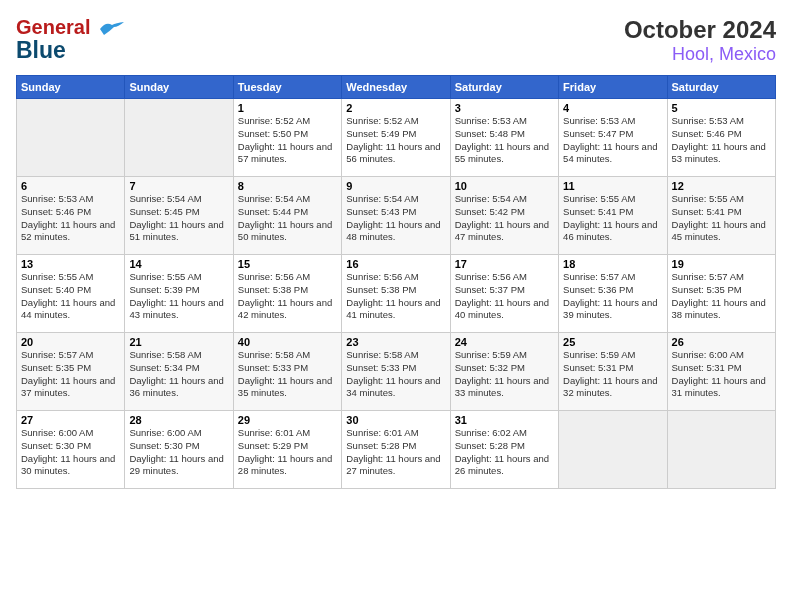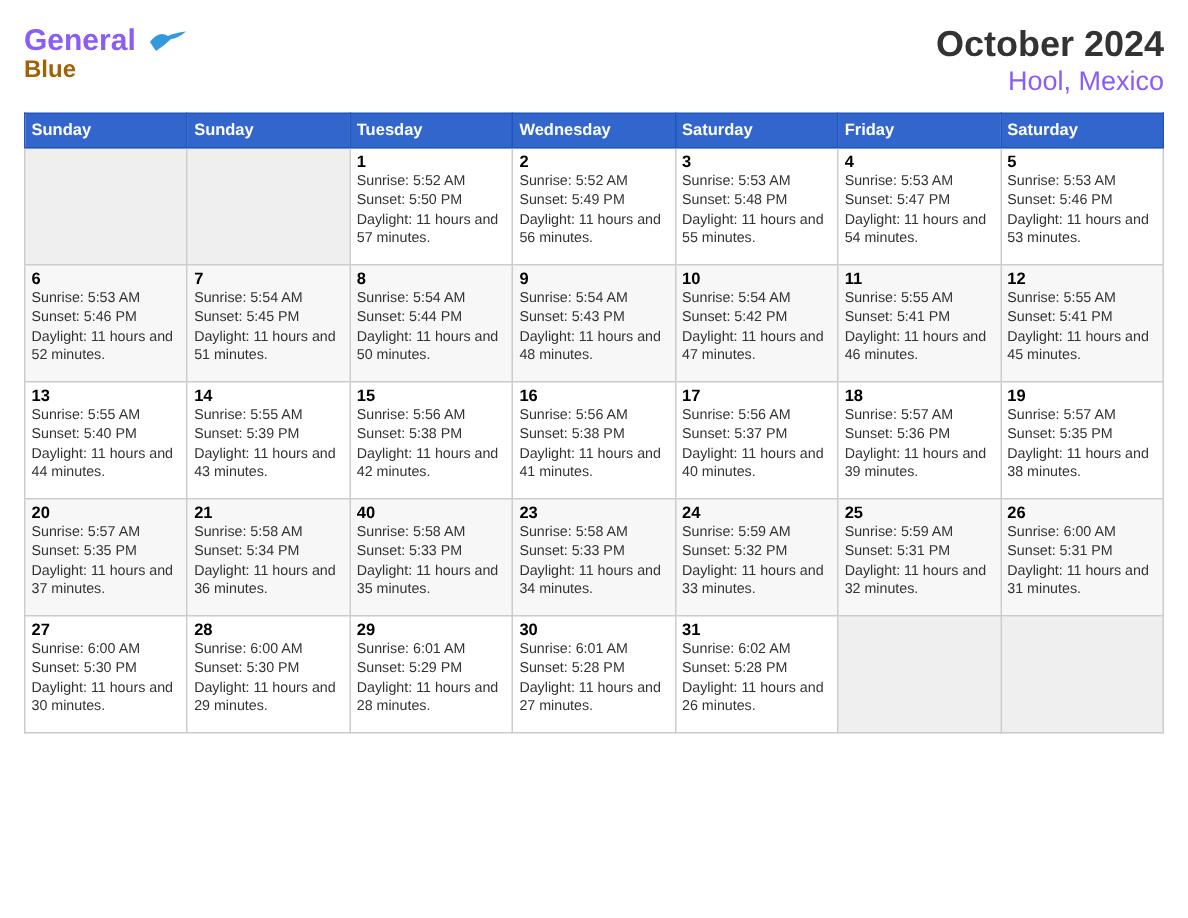--- a/index.html
+++ b/index.html
@@ -79,27 +79,27 @@
     }
   </style>
 </head>
 <body>
 
 <div class="page">
   <div class="header">
     <div class="logo">
       <div style="display:flex; align-items:center;">
         <div style="font-size:20px; font-weight:bold; color:#1a44aa; line-height:1.1;">
-          <span style="color:#8b5cf6;">General</span>
+          <span style="color:#b91c1c;">General</span>
           <svg style="display:inline-block; margin-left:2px; vertical-align:middle;" width="26" height="16" viewBox="0 0 26 16">
             <path d="M2,8 Q8,0 14,4 Q18,2 26,1 Q20,6 16,6 Q12,10 6,14 Z" fill="#3399dd"></path>
           </svg>
         </div>
       </div>
-      <div style="font-size:16px; font-weight:bold; color:#a16207; line-height:1.1;">Blue</div>
+      <div style="font-size:23px; font-weight:bold; color:#0c4a6e; line-height:1.1;">Blue</div>
     </div>
     <div class="title-area">
       <div class="month-title">October 2024</div>
       <div class="location">Hool, Mexico</div>
     </div>
   </div>
 
   <table class="calendar">
     <thead>
       <tr>

